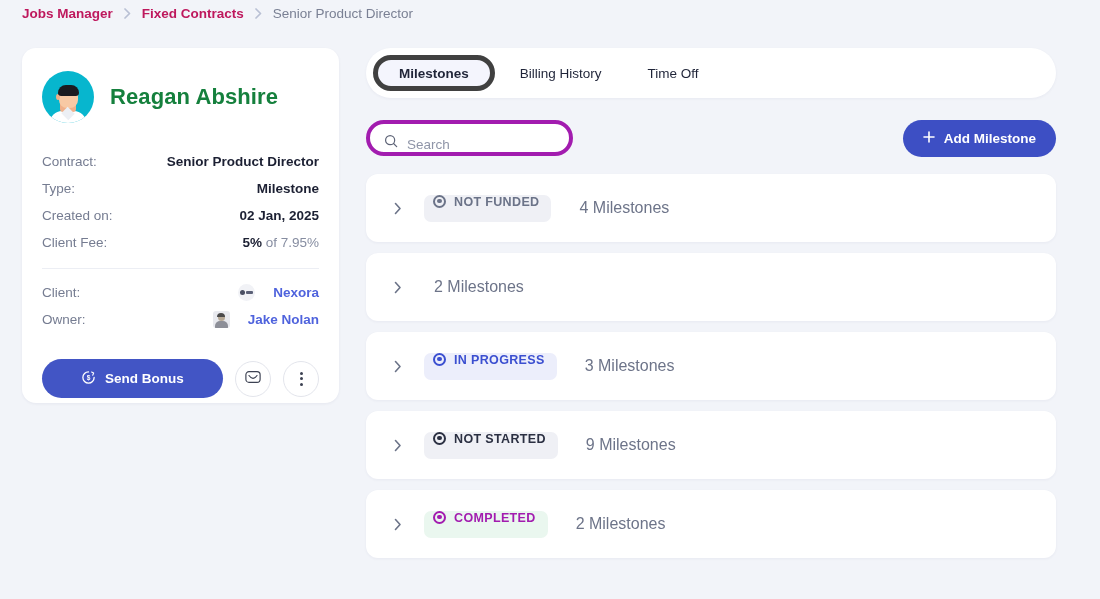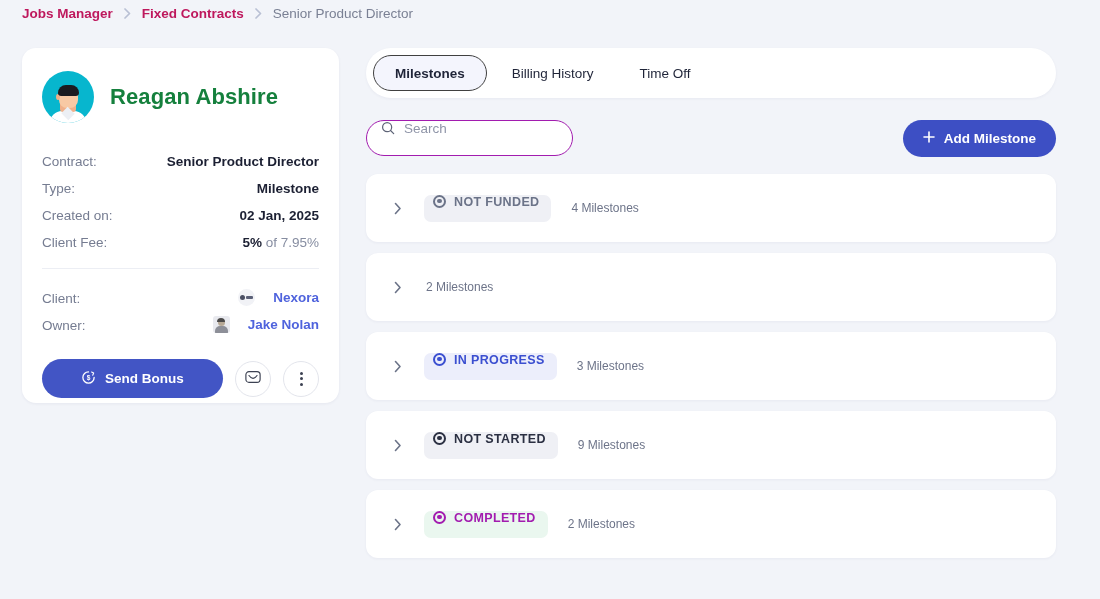--- a/index.html
+++ b/index.html
@@ -47,21 +47,21 @@
   .profile-name { font-size: 22px; font-weight: 700; color: #15803d; letter-spacing: .1px; }
 
   .info-list { margin-top: 22px; }
   .info-row { display: flex; justify-content: space-between; align-items: center; height: 27px; }
   .info-label { font-size: 13.5px; color: #757c91; }
   .info-value { font-size: 13.5px; color: #1c2033; font-weight: 700; }
   .info-value .muted { color: #868da1; font-weight: 400; }
 
   .divider { height: 1px; background: #eceef4; margin: 12px 0 10px; }
 
-  .link-row { display: flex; justify-content: space-between; align-items: flex-end; height: 27px; }
+  .link-row { display: flex; justify-content: space-between; align-items: center; height: 27px; }
   .link-right { display: flex; align-items: center; gap: 18px; }
   .link-text { font-size: 13.5px; font-weight: 700; color: #4f63dd; cursor: pointer; }
   .mini-logo {
     width: 17px; height: 17px; border-radius: 50%; background: #f1f2f6;
     position: relative; overflow: hidden; flex: none;
   }
   .mini-logo::before {
     content: ""; position: absolute; left: 2px; top: 6px; width: 5px; height: 5px;
     border-radius: 50%; background: #4a4f63;
   }
@@ -98,26 +98,26 @@
   .tabbar {
     height: 50px; background: #ffffff; border-radius: 25px;
     display: flex; align-items: center; padding: 0 7px; gap: 4px;
     box-shadow: 0 1px 3px rgba(30,40,90,.05);
   }
   .tab {
     height: 36px; padding: 0 21px; border-radius: 18px;
     display: flex; align-items: center; justify-content: center;
     font-size: 13.5px; color: #1f2438; cursor: pointer; white-space: nowrap;
   }
-  .tab.active { background: #f4f5fd; border: 1px solid #404040; font-weight: 700; }
+  .tab.active { background: #f4f5fd; border: 5px solid #404040; font-weight: 700; }
 
   .toolbar { display: flex; align-items: center; justify-content: space-between; margin-top: 20px; height: 40px; }
   .search-box {
-    width: 207px; height: 36px; border: 1px solid #a21caf; background: #fff;
-    border-radius: 18px; display: flex; align-items: flex-start; gap: 9px; padding: 0 14px;
+    width: 207px; height: 36px; border: 4px solid #a21caf; background: #fff;
+    border-radius: 18px; display: flex; align-items: flex-end; gap: 9px; padding: 0 14px;
   }
   .search-box input {
     border: none; outline: none; background: transparent; flex: 1;
     font-size: 13.5px; color: #2a2f44; font-family: inherit;
   }
   .search-box input::placeholder { color: #8f95a8; }
   .btn-add {
     height: 37px; padding: 0 20px; border: none; border-radius: 19px;
     background: #3d4fc4; color: #fff; font-size: 13.5px; font-weight: 700;
     display: flex; align-items: center; gap: 9px; cursor: pointer; font-family: inherit;
@@ -136,21 +136,21 @@
     font-size: 12.5px; font-weight: 700; letter-spacing: .35px; white-space: nowrap;
   }
   .dot-ring {
     width: 13px; height: 13px; border-radius: 50%;
     border: 2px solid currentColor; position: relative; flex: none;
   }
   .dot-ring::after {
     content: ""; position: absolute; left: 2.1px; top: 2.1px;
     width: 4.8px; height: 4.8px; border-radius: 50%; background: currentColor;
   }
-  .count { font-size: 12px; color: #6d7489; margin-left: 2px; }
+  .count { font-size: 16px; color: #6d7489; margin-left: 10px; }
 </style>
 </head>
 <body>
 
 <div class="page">
 
   <div class="breadcrumb">
     <span class="crumb-link">Jobs Manager</span>
     <span class="crumb-sep">
       <svg width="7" height="11" viewBox="0 0 7 11">

